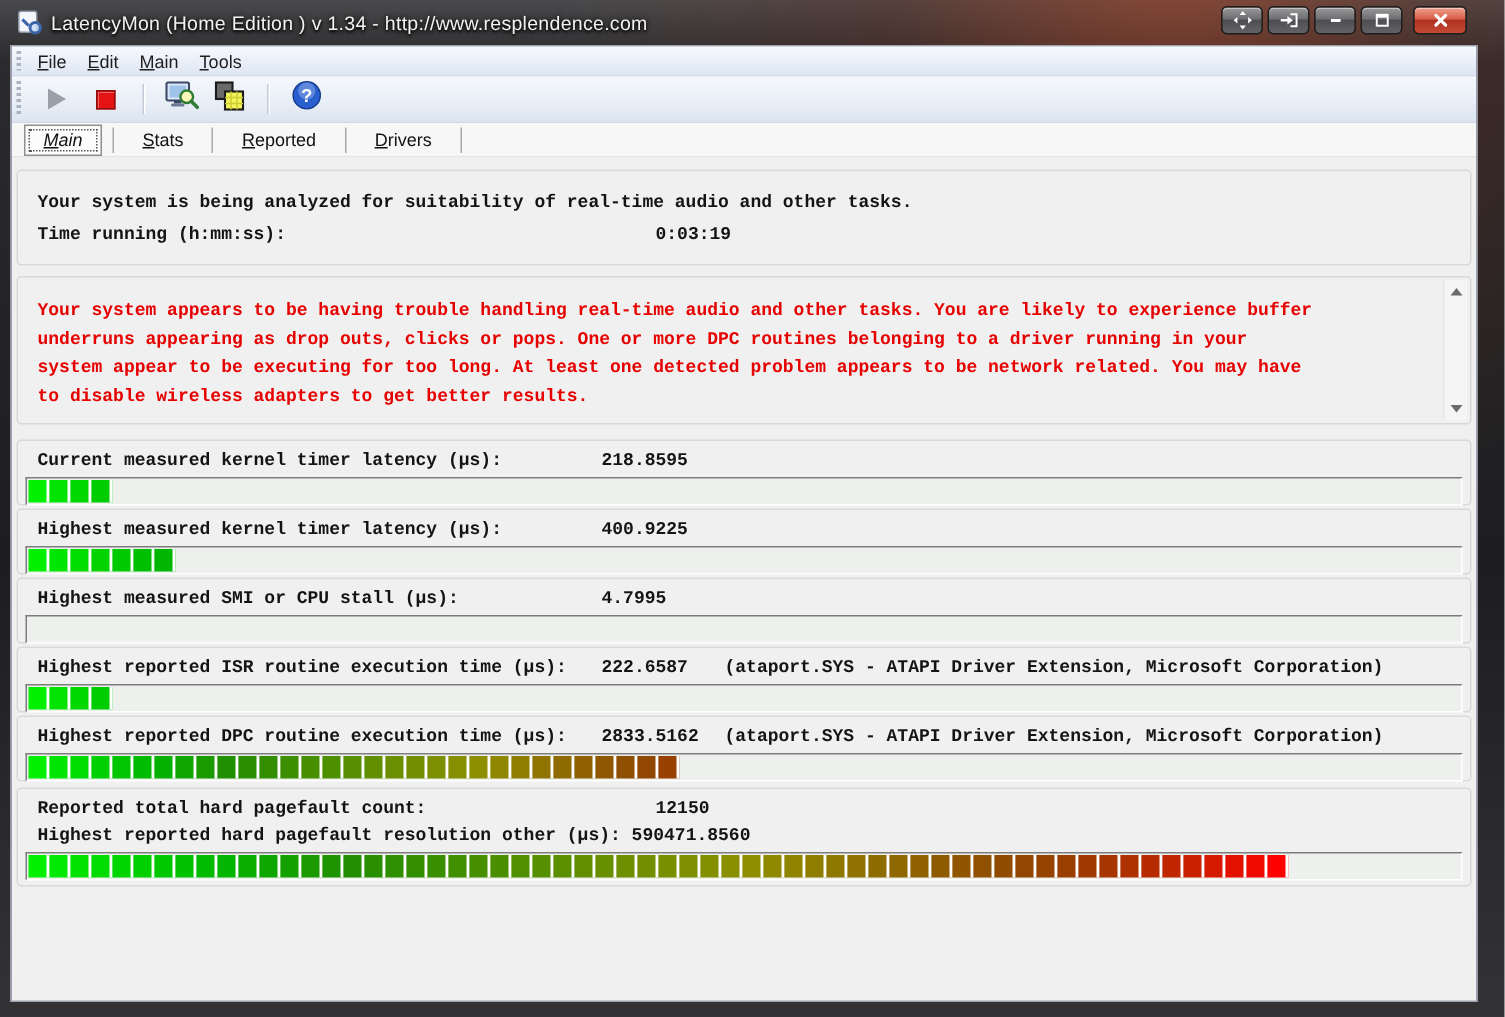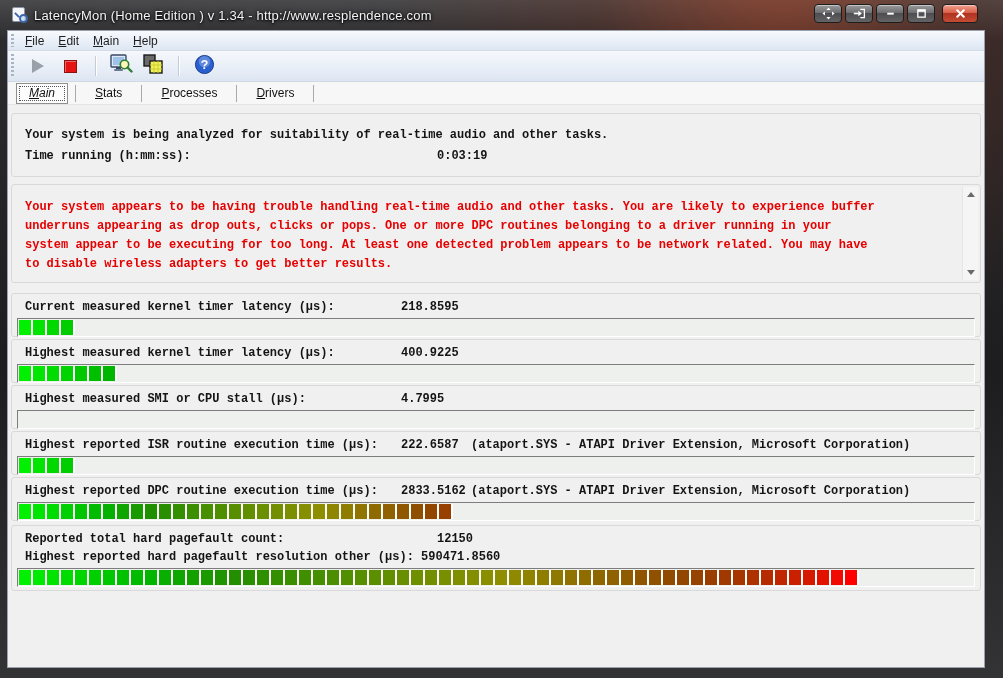--- a/index.html
+++ b/index.html
@@ -61,21 +61,21 @@
   .tab.active { border:1px solid #8f8f8f; background:#fcfcfc; outline:1px dotted #555; outline-offset:-4px; padding:2px 12px 3px;font-style:italic; }
   .tab-sep { width:1px; height:17px; background:#a9a9a9; margin:0 7px; }
   
   .panel { padding:8px 3px 0 3px; }
   .gbox { border:1px solid #d9d9d9; border-radius:3px; background:#f0f0f0; padding:3px; position:relative; }
   .mono { font-family:"Liberation Mono","DejaVu Sans Mono",monospace; font-weight:bold; font-size:12px; color:#141414; }
   .row { position:relative; height:18px; line-height:18px; white-space:nowrap; }
   .row .lbl { margin-left:10px; }
   .val  { position:absolute; left:386px; }
   .val-far { position:absolute; left:422px; }
-  .extra { position:absolute; left:456px; }
+  .extra { position:absolute; left:468px; }
   
   .box-analysis { height:64px; padding-top:12px; }
   
   .box-warning { height:99px; margin-top:7px; }
   .warn-text { font-family:"Liberation Mono","DejaVu Sans Mono",monospace; font-weight:bold; font-size:12px;
     color:#e60000; line-height:19px; margin:10px 0 0 10px; width:850px; }
   .vscroll { position:absolute; top:2px; right:2px; bottom:2px; width:16px; background:#f5f5f5; border-left:1px solid #e6e6e6; }
   .sbtn { position:absolute; left:0; width:16px; height:15px; display:flex; align-items:center; justify-content:center; }
   .sbtn.up { top:0; } .sbtn.down { bottom:0; }
   .arrow-up { width:0;height:0;border-left:4px solid transparent;border-right:4px solid transparent;border-bottom:5px solid #6a6a6a; }
@@ -148,21 +148,21 @@
   </div>
 </div>
 
 <div class="window-content">
 
   <div class="menubar">
     <div class="grip"></div>
     <span class="menu-item">File</span>
     <span class="menu-item">Edit</span>
     <span class="menu-item">Main</span>
-    <span class="menu-item">Help</span>
+    <span class="menu-item">Tools</span>
   </div>
 
   <div class="toolbar">
     <div class="grip"></div>
     <div class="tb-btn">
       <div class="play-tri"></div>
     </div>
     <div class="tb-btn">
       <div class="stop-sq"></div>
     </div>
@@ -198,21 +198,21 @@
         </svg>
       </span>
     </div>
   </div>
 
   <div class="tabbar">
     <span class="tab active">Main</span>
     <span class="tab-sep"></span>
     <span class="tab">Stats</span>
     <span class="tab-sep"></span>
-    <span class="tab">Processes</span>
+    <span class="tab">Reported</span>
     <span class="tab-sep"></span>
     <span class="tab">Drivers</span>
     <span class="tab-sep"></span>
   </div>
 
   <div class="panel">
 
     <div class="gbox box-analysis">
       <div class="row mono"><span class="lbl">Your system is being analyzed for suitability of real-time audio and other tasks.</span></div>
       <div class="row mono" style="margin-top:3px;">

